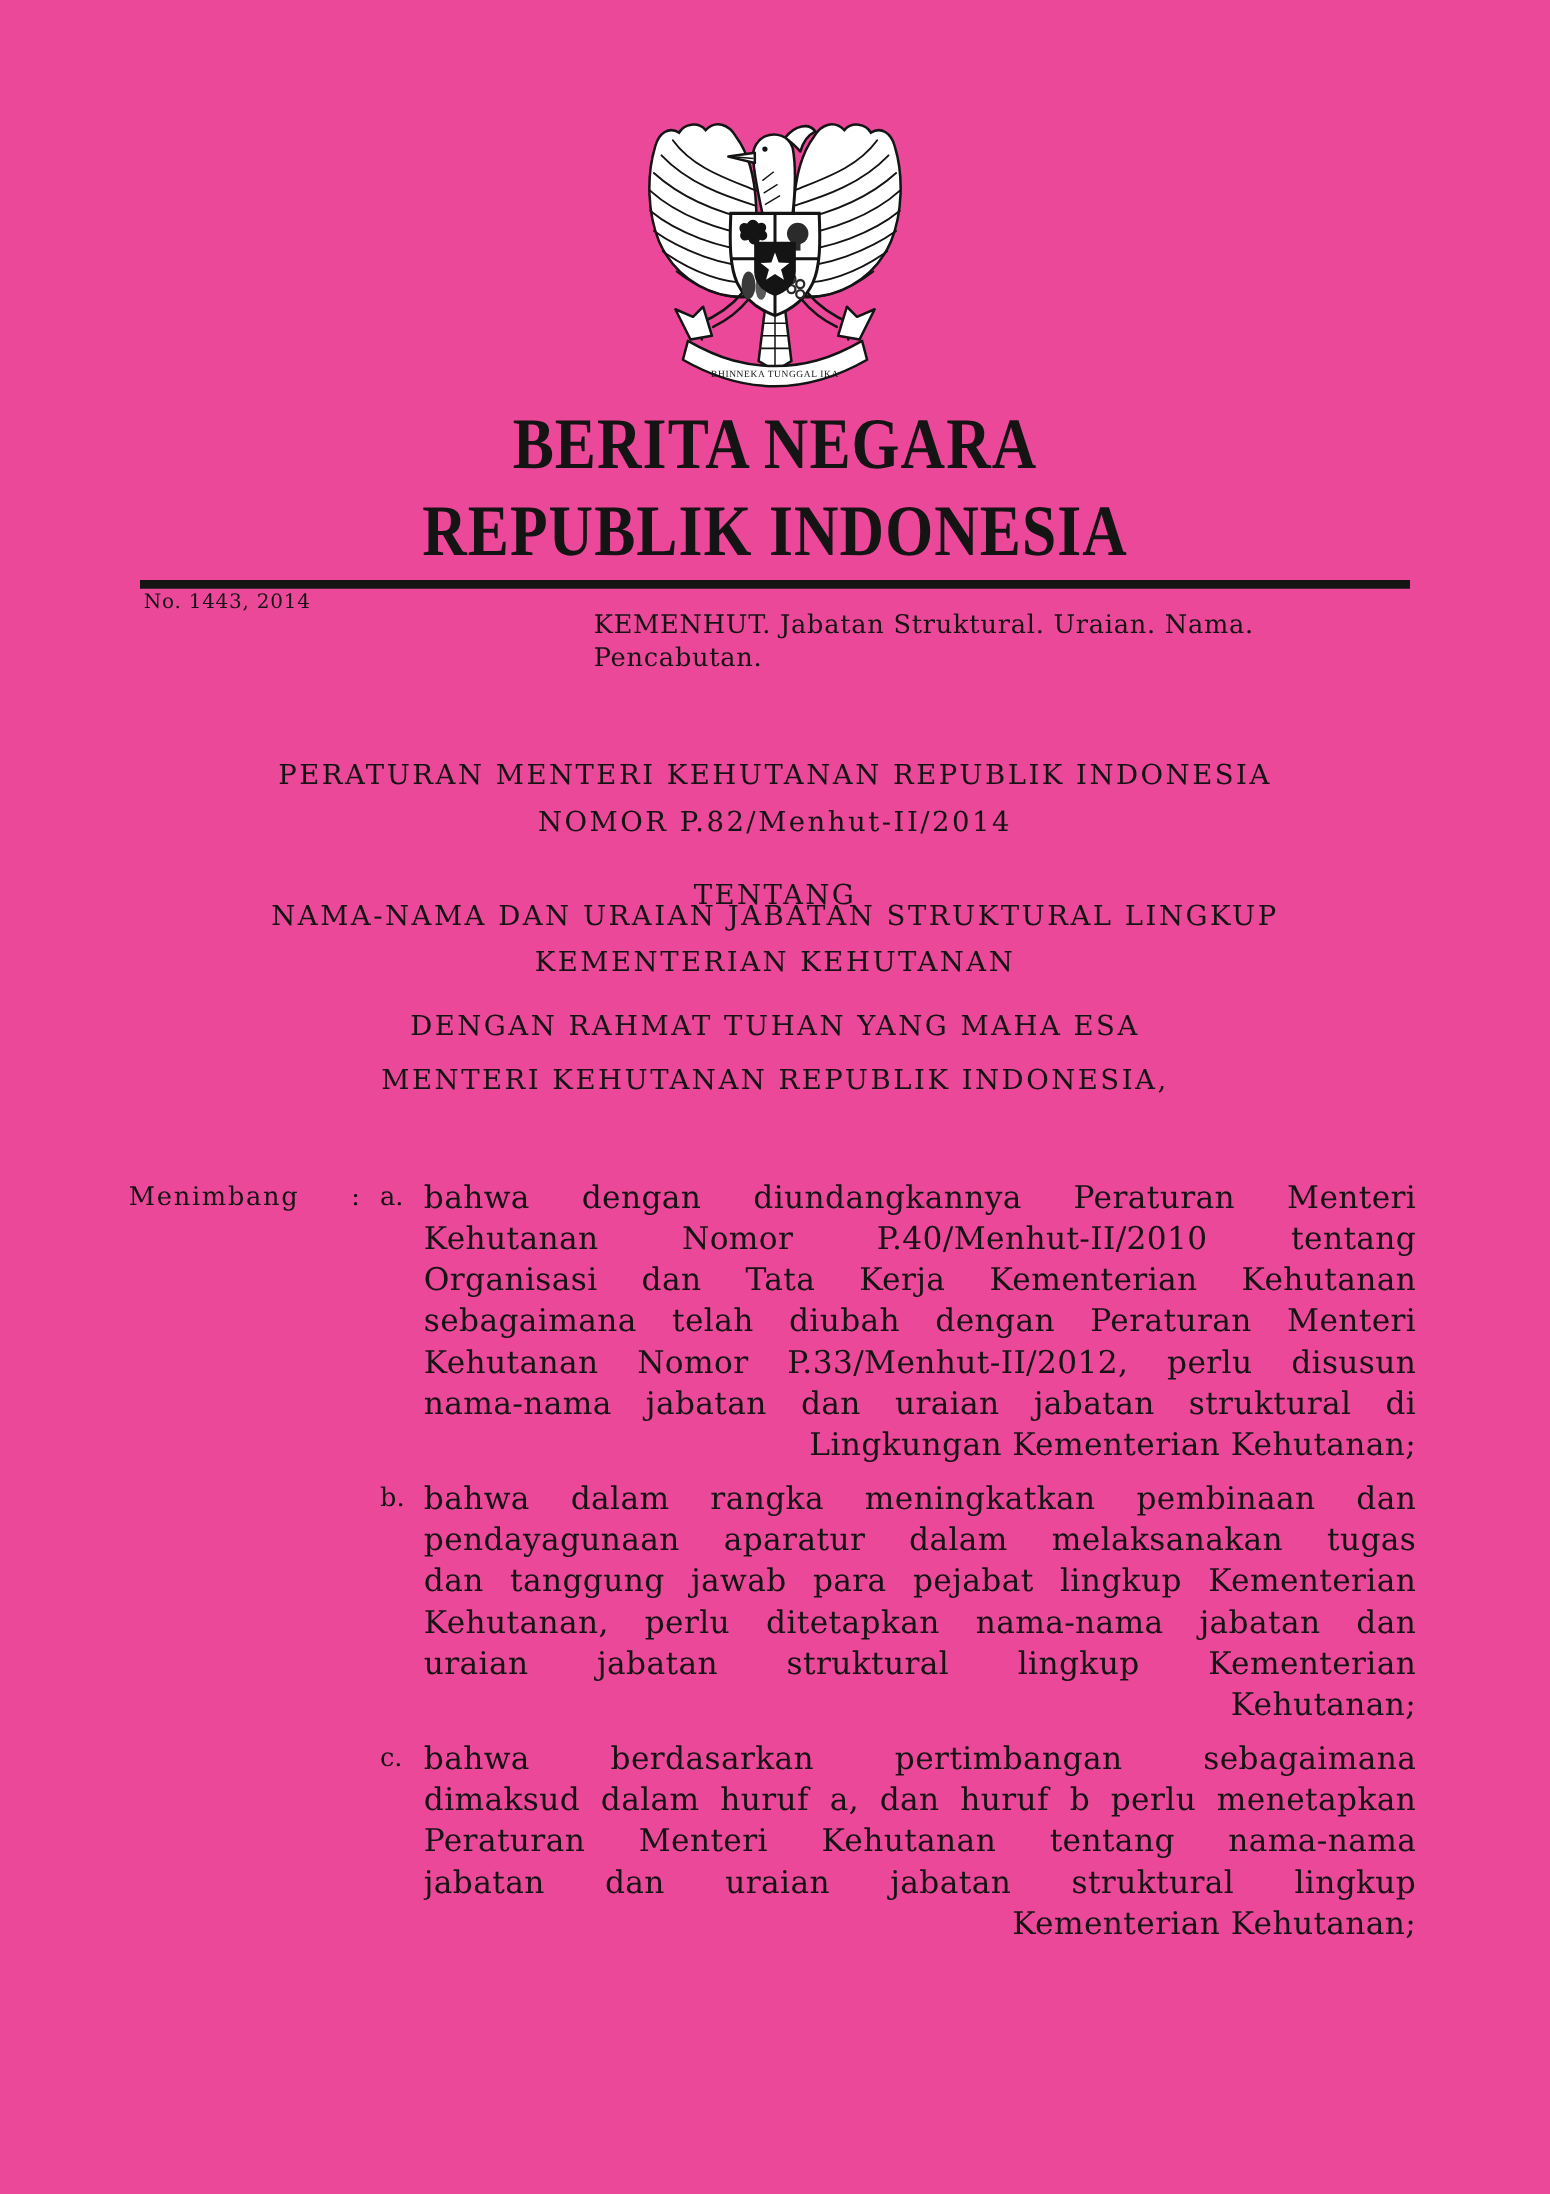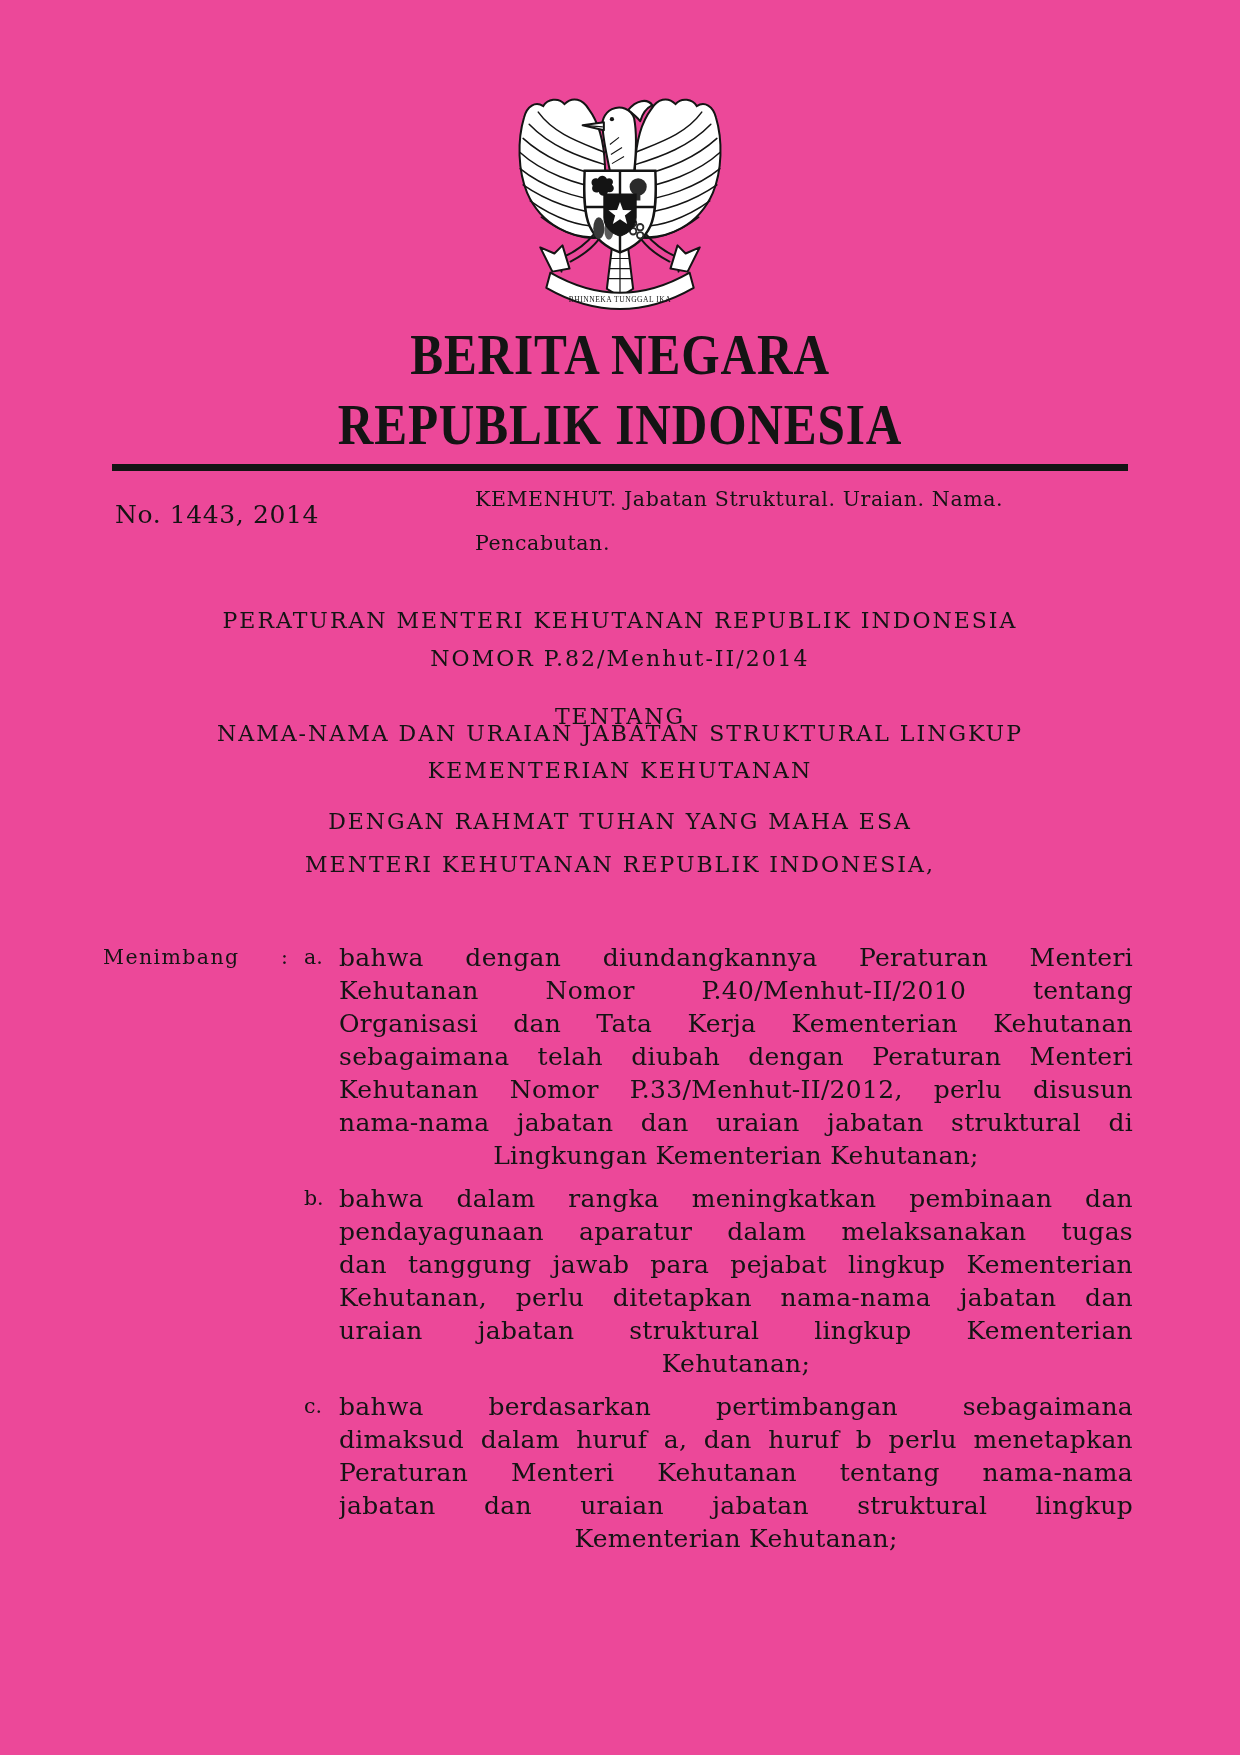--- a/index.html
+++ b/index.html
@@ -29,29 +29,29 @@
     transform: scaleX(0.85); transform-origin: 50% 50%;
     white-space: nowrap;
   }
   .gz-title.l1 { top: 326px; }
   .gz-title.l2 { top: 396px; }
 
   .rule { position: absolute; left: 112px; top: 464px; width: 1016px; height: 7px; background: #141414; }
 
   
   .gz-number {
-    position: absolute; left: 115px; top: 502px;
-    font-size: 25px; line-height: 26px; letter-spacing: 0.6px; white-space: nowrap;
+    position: absolute; left: 115px; top: 468px;
+    font-size: 16px; line-height: 26px; letter-spacing: 0.6px; white-space: nowrap;
   }
   .gz-subject {
     position: absolute; left: 475px; top: 486px; width: 655px;
     font-size: 20.5px; letter-spacing: 0.6px;
   }
   .gz-subject .sline { line-height: 26px; height: 26px; }
-  .gz-subject .sline + .sline { margin-top: 18px; }
+  .gz-subject .sline + .sline { margin-top: 1px; }
 
   
   .hline {
     position: absolute; left: 115px; width: 1010px; text-align: center;
     font-size: 22px; line-height: 27px; letter-spacing: 2px; white-space: nowrap;
   }
   .h1 { top: 607px; }
   .h2 { top: 645px; }
   .h3 { top: 703px; }
   .h4 { top: 720px; }
@@ -82,21 +82,21 @@
   }
   .t-a { top: 941px; }
   .t-b { top: 1182px; }
   .t-c { top: 1390px; }
 
   .jline {
     height: 33px; overflow: hidden;
     text-align: justify; text-align-last: justify;
     white-space: normal;
   }
-  .jlast { height: 33px; overflow: hidden; text-align: center; }
+  .jlast { height: 33px; overflow: hidden; text-align: right; }
 </style>
 </head>
 <body>
 
 <div class="page">
 
   <div class="emblem">
     <svg viewBox="0 0 210 216">
       <defs>
         <g id="wingL" stroke="#141414" stroke-width="2" fill="#ffffff" stroke-linecap="round">

